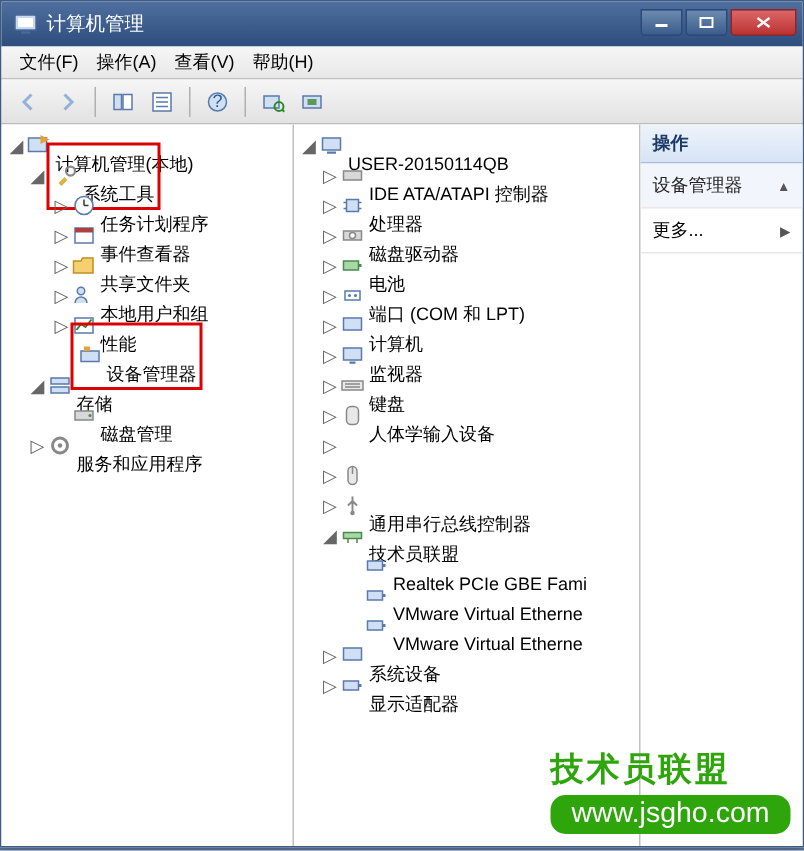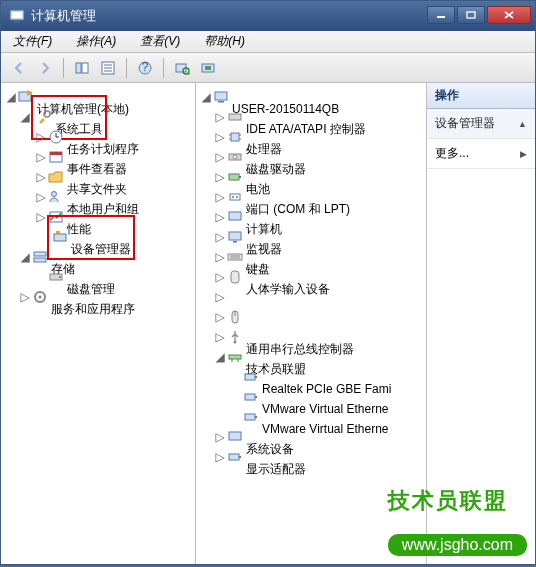--- a/index.html
+++ b/index.html
@@ -8,21 +8,21 @@
 .window { width: 536px; height: 565px; background: #fff; border: 1px solid #3c5a82; box-shadow: 0 0 8px rgba(0,0,0,.4); position: relative; }
 
 .titlebar { height: 30px; background: linear-gradient(#4f6f9e,#2d4d7e); display: flex; align-items: center; padding-left: 8px; justify-content: center; }
 .titlebar .icon { width: 16px; height: 16px; margin-right: 6px; }
 .titlebar .title { color: #fff; font-size: 13px; flex: 1; }
 .win-btns { display: flex; height: 20px; margin-right: 4px; }
 .win-btn { width: 28px; height: 18px; margin-left: 2px; display: flex; align-items: center; justify-content: center; background: linear-gradient(#6b8bb0,#3c5c8c); border: 1px solid #2a4a7a; border-radius: 0 0 3px 3px; cursor: default; }
 .win-btn.close { background: linear-gradient(#d66,#b33); border-color: #922; width: 44px; }
 .win-btn svg { display: block; }
 
-.menubar { height: 22px; background: linear-gradient(#f6f6f6,#e8e8e8); border-bottom: 1px solid #c0c0c0; display: flex; align-items: center; padding-left: 6px; gap: 12px; font-style: italic; }
+.menubar { height: 22px; background: linear-gradient(#f6f6f6,#e8e8e8); border-bottom: 1px solid #c0c0c0; display: flex; align-items: center; padding-left: 6px; gap: 0; }
 .menubar span { padding: 2px 6px; cursor: default; }
 
 .toolbar { height: 30px; background: linear-gradient(#f6f6f6,#e2e2e2); border-bottom: 1px solid #bcbcbc; display: flex; align-items: center; padding-left: 6px; gap: 2px; }
 .tbtn { width: 24px; height: 24px; display: flex; align-items: center; justify-content: center; border-radius: 2px; cursor: default; }
 .tbtn.disabled { opacity: .45; }
 .tsep { width: 1px; height: 20px; background: #b0b0b0; margin: 0 4px; }
 
 .client { display: flex; height: calc(100% - 82px); background: #fff; }
 .pane { overflow: auto; position: relative; }
 .pane.left { width: 195px; border-right: 1px solid #c0c0c0; }
@@ -38,21 +38,21 @@
 
 .hl-red { border: 2px solid #d00; padding: 0 2px; display: inline-flex; align-items: center; }
 
 .actions-header { background: linear-gradient(#eef3fb,#d7e4f5); border-bottom: 1px solid #a8bcd8; padding: 4px 8px; font-weight: bold; color: #1a3a6a; }
 .action-item { padding: 6px 8px; border-bottom: 1px solid #e8e8e8; cursor: default; display: flex; align-items: center; justify-content: space-between; }
 .action-item.group { background: #f2f6fc; color: #222; }
 .tri { font-size: 9px; color: #555; }
 
 .watermark { position: absolute; right: 8px; bottom: 8px; text-align: left; pointer-events: none; }
 .watermark .wm1 { font-size: 22px; font-weight: bold; color: #2ea60b; letter-spacing: 2px; }
-.watermark .wm2 { display: inline-block; background: #2ea60b; color: #fff; padding: 2px 14px; border-radius: 10px; font-size: 16px; margin-top: 18px; }
+.watermark .wm2 { display: inline-block; background: #2ea60b; color: #fff; padding: 2px 14px; border-radius: 10px; font-size: 19px; margin-top: 2px; }
 
 
 .svg16 { width: 16px; height: 16px; }
 </style>
 </head>
 <body>
 
 <div class="window">
 
   <div class="titlebar">

